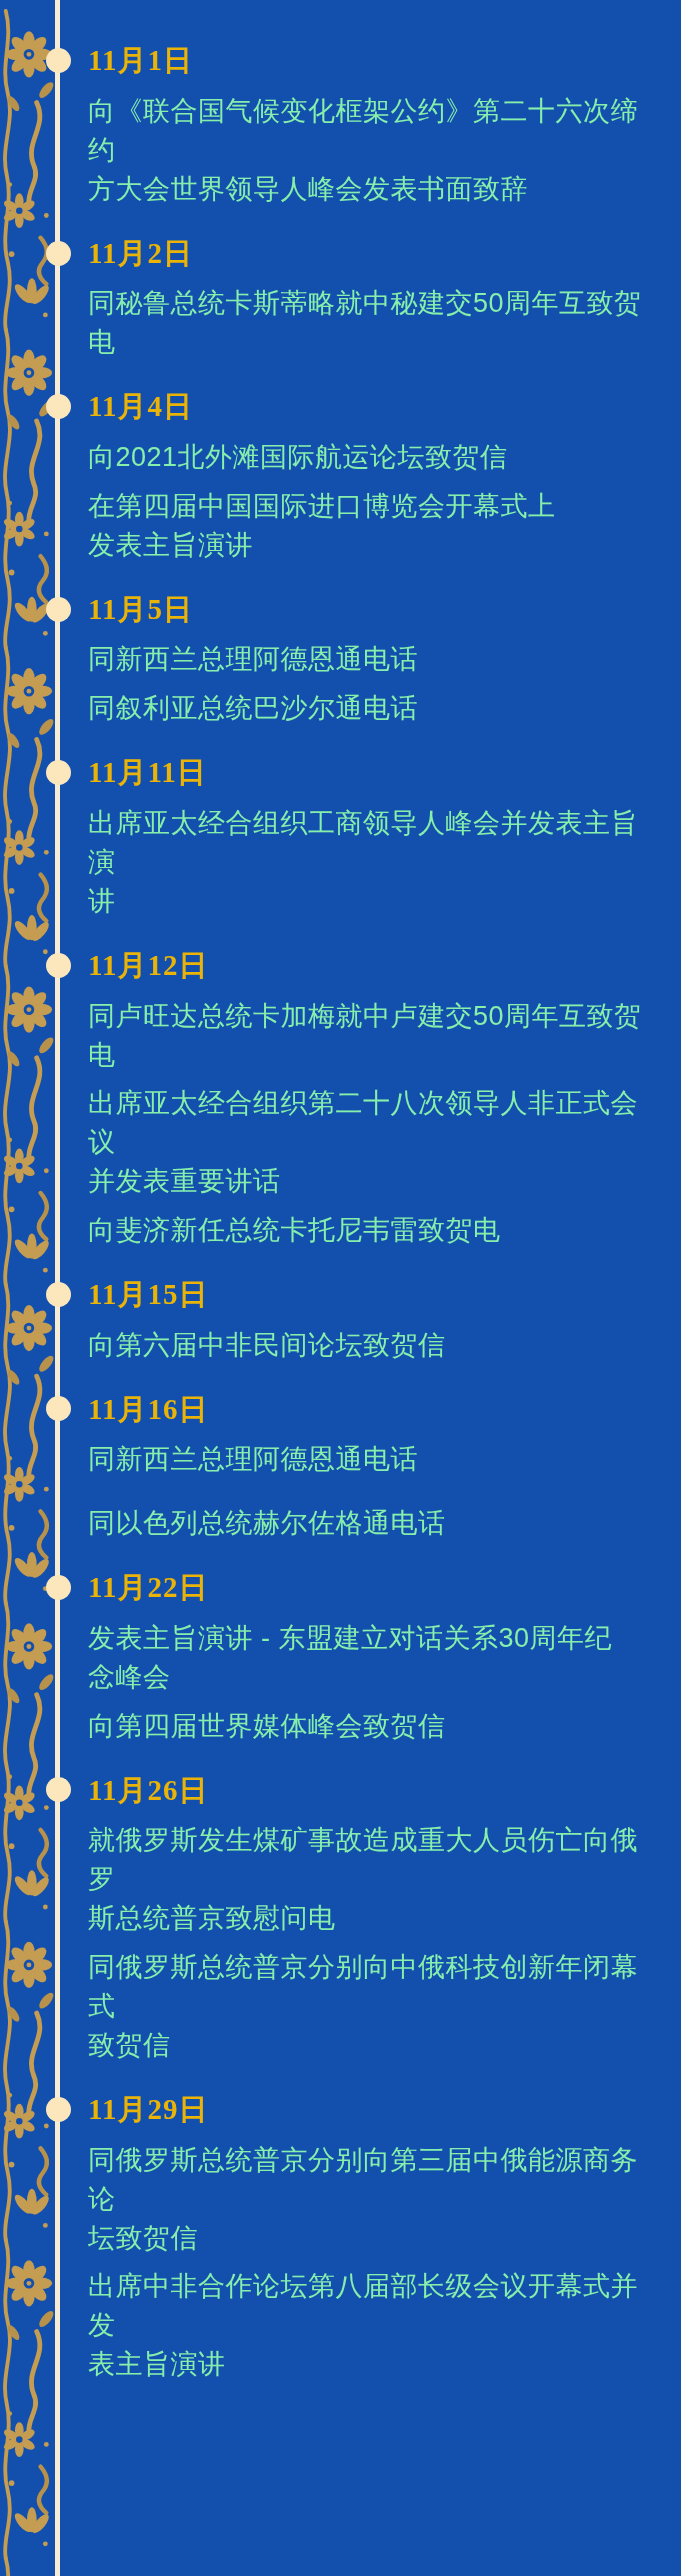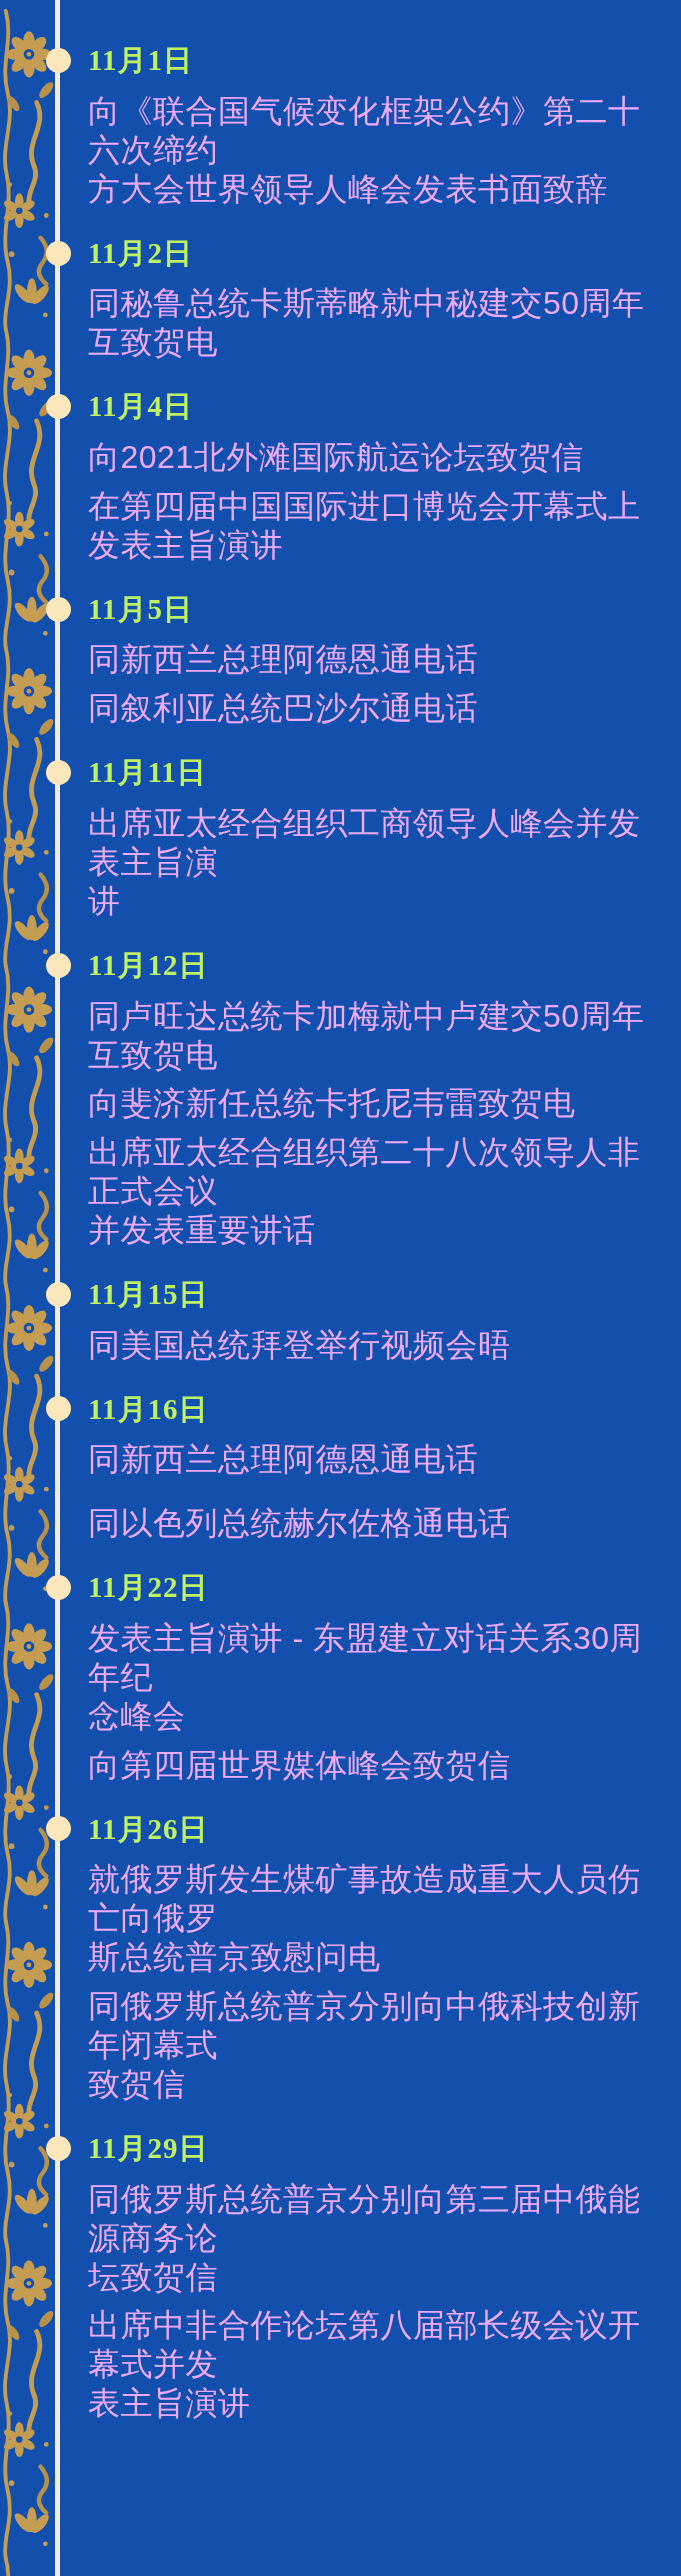--- a/index.html
+++ b/index.html
@@ -40,29 +40,29 @@
     height: 25px;
     border-radius: 50%;
     background: #fbe7bb;
   }
   .date {
     margin: 0;
     font-family: "Liberation Serif", serif;
     font-weight: bold;
     font-size: 29px;
     line-height: 39px;
-    color: #bef264;
+    color: #eab308;
     letter-spacing: 1px;
   }
   .entry {
     margin: 11.7px 0 9.7px 0;
-    font-size: 32px;
+    font-size: 27px;
     line-height: 39px;
     letter-spacing: 0.5px;
-    color: #f0abfc;
+    color: #86efac;
     white-space: pre-line;
   }
   .entry + .entry { margin-top: 3px; }
 </style>
 </head>
 <body>
 
 <div class="page">
 
   <div class="border-strip">
@@ -167,31 +167,31 @@
       <p class="entry">出席亚太经合组织工商领导人峰会并发表主旨演
 讲</p>
     </section>
 
     <section class="day">
       <div class="date-row">
         <span class="dot"></span>
         <h2 class="date">11月12日</h2>
       </div>
       <p class="entry">同卢旺达总统卡加梅就中卢建交50周年互致贺电</p>
-      <p class="entry">向斐济新任总统卡托尼韦雷致贺电</p>
       <p class="entry">出席亚太经合组织第二十八次领导人非正式会议
 并发表重要讲话</p>
+      <p class="entry">向斐济新任总统卡托尼韦雷致贺电</p>
     </section>
 
     <section class="day">
       <div class="date-row">
         <span class="dot"></span>
         <h2 class="date">11月15日</h2>
       </div>
-      <p class="entry">同美国总统拜登举行视频会晤</p>
+      <p class="entry">向第六届中非民间论坛致贺信</p>
     </section>
 
     <section class="day">
       <div class="date-row">
         <span class="dot"></span>
         <h2 class="date">11月16日</h2>
       </div>
       <p class="entry">同新西兰总理阿德恩通电话</p>
     </section>
 

